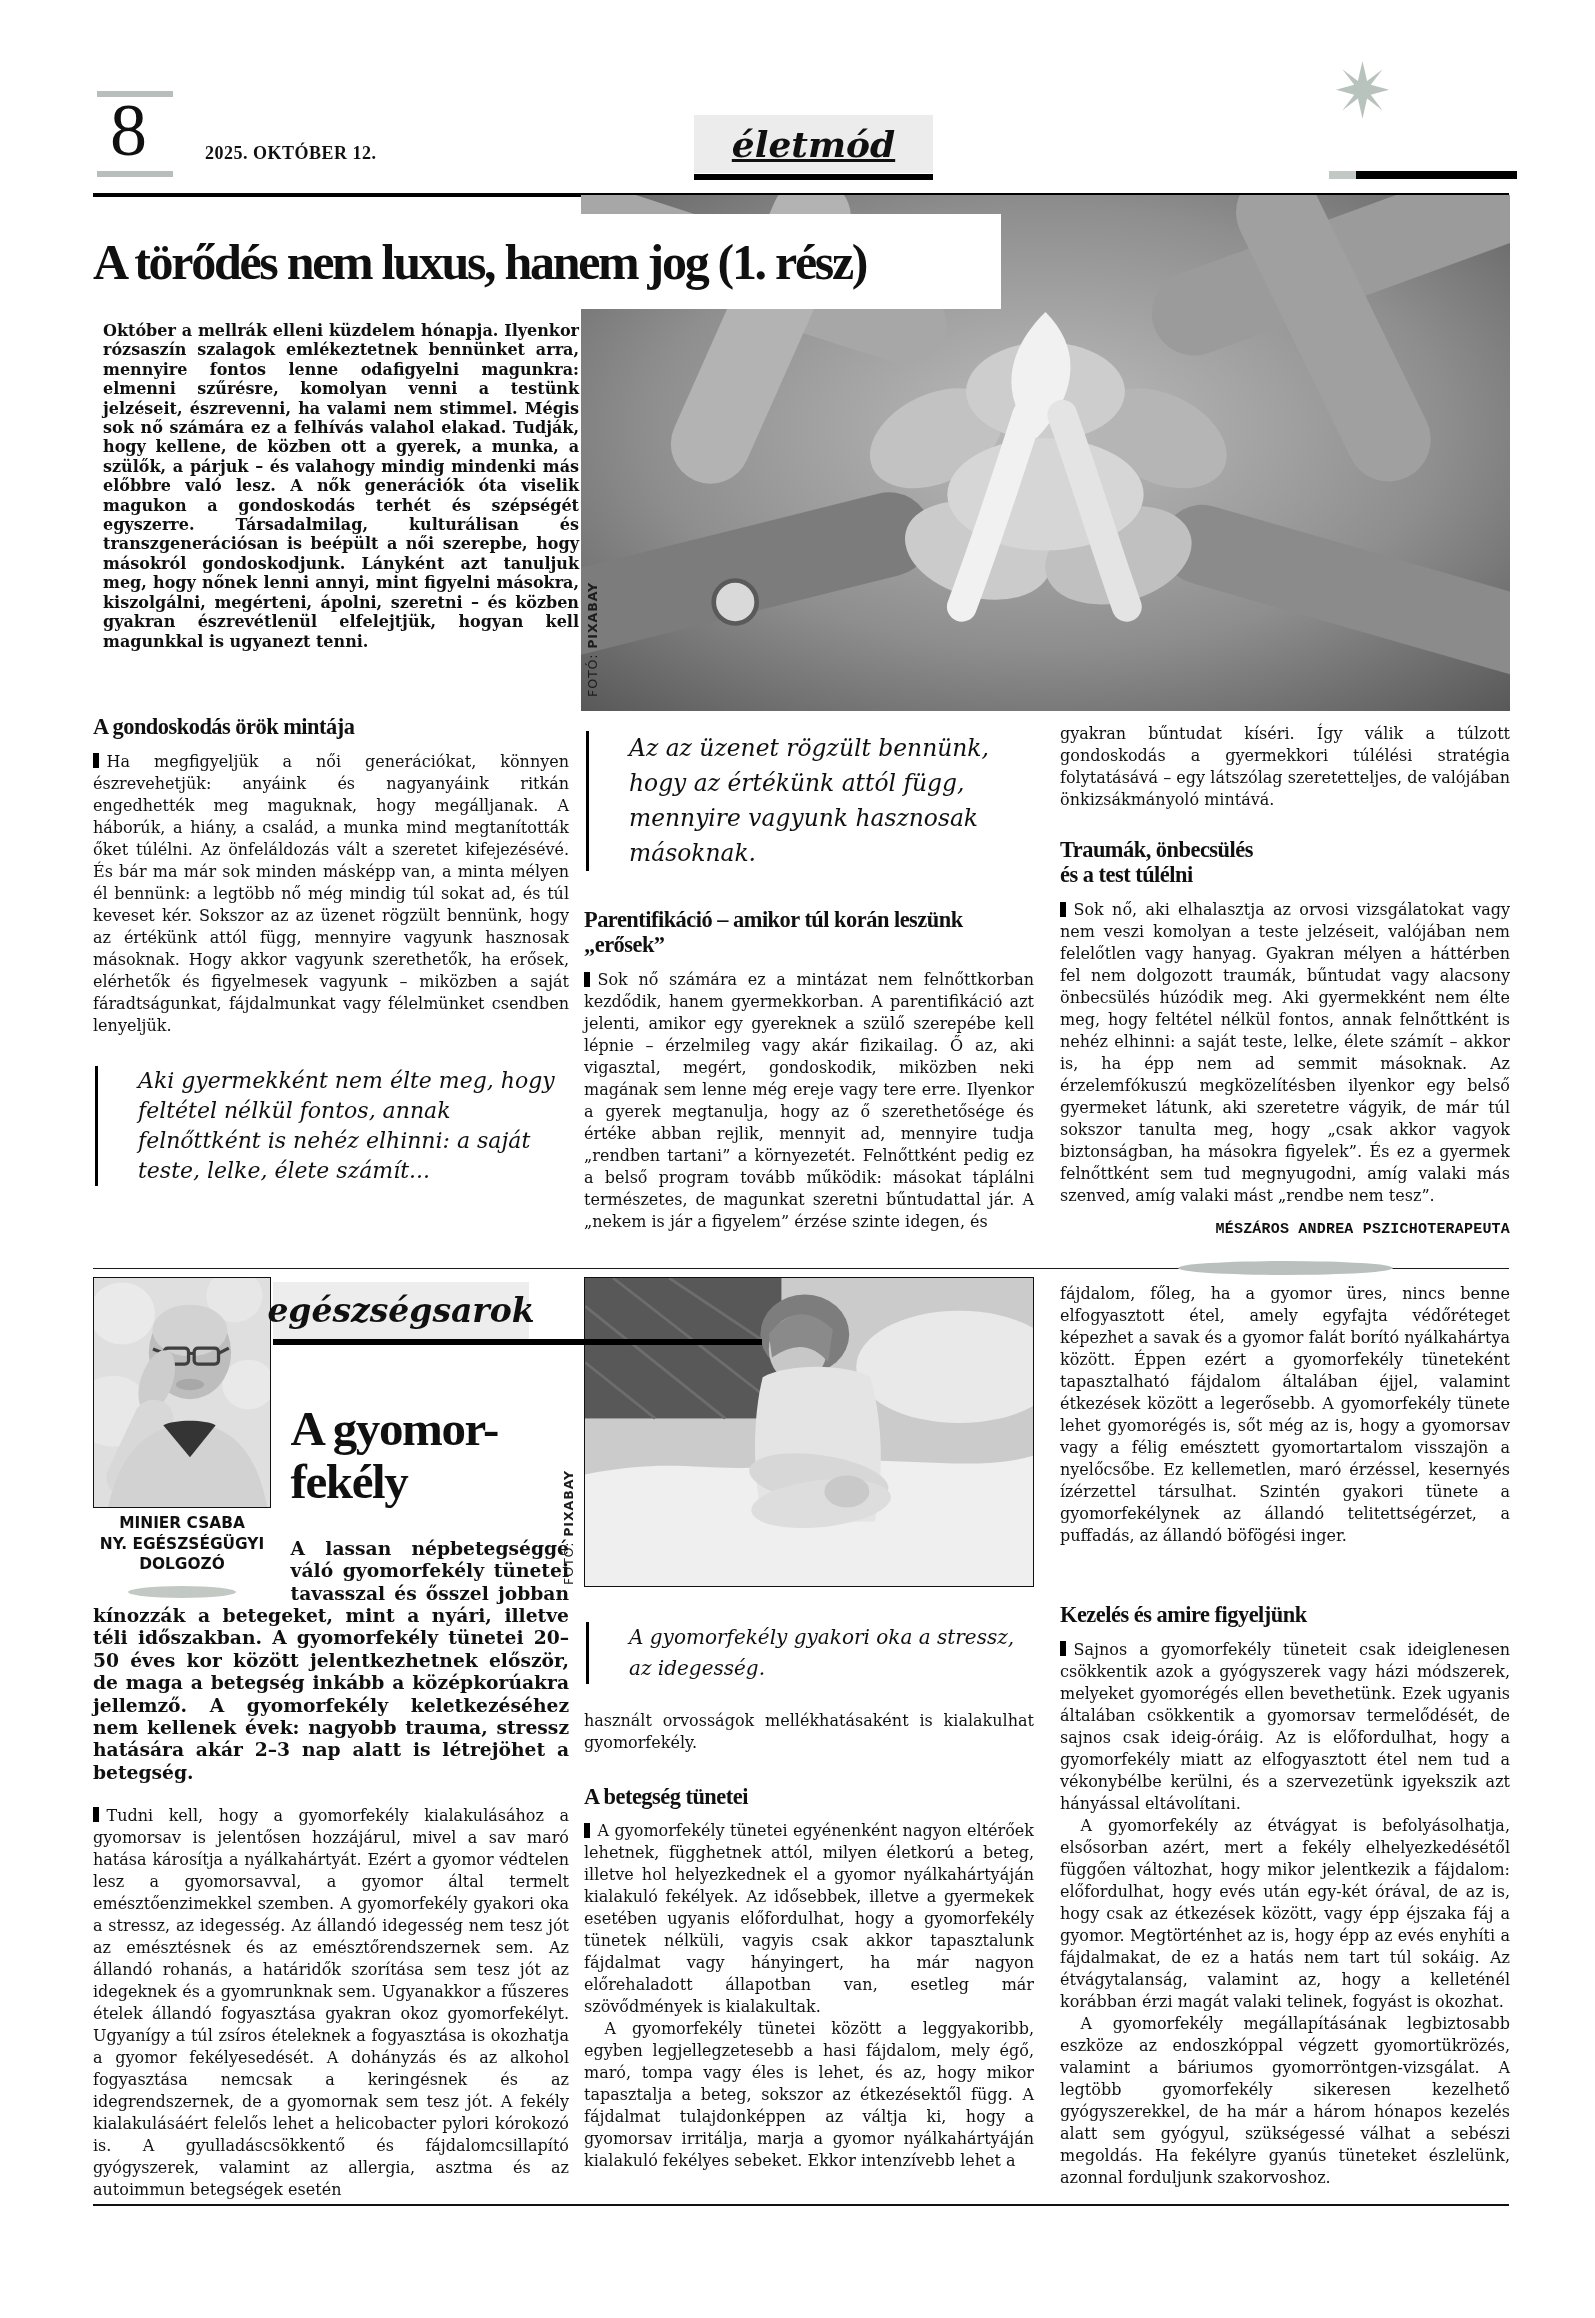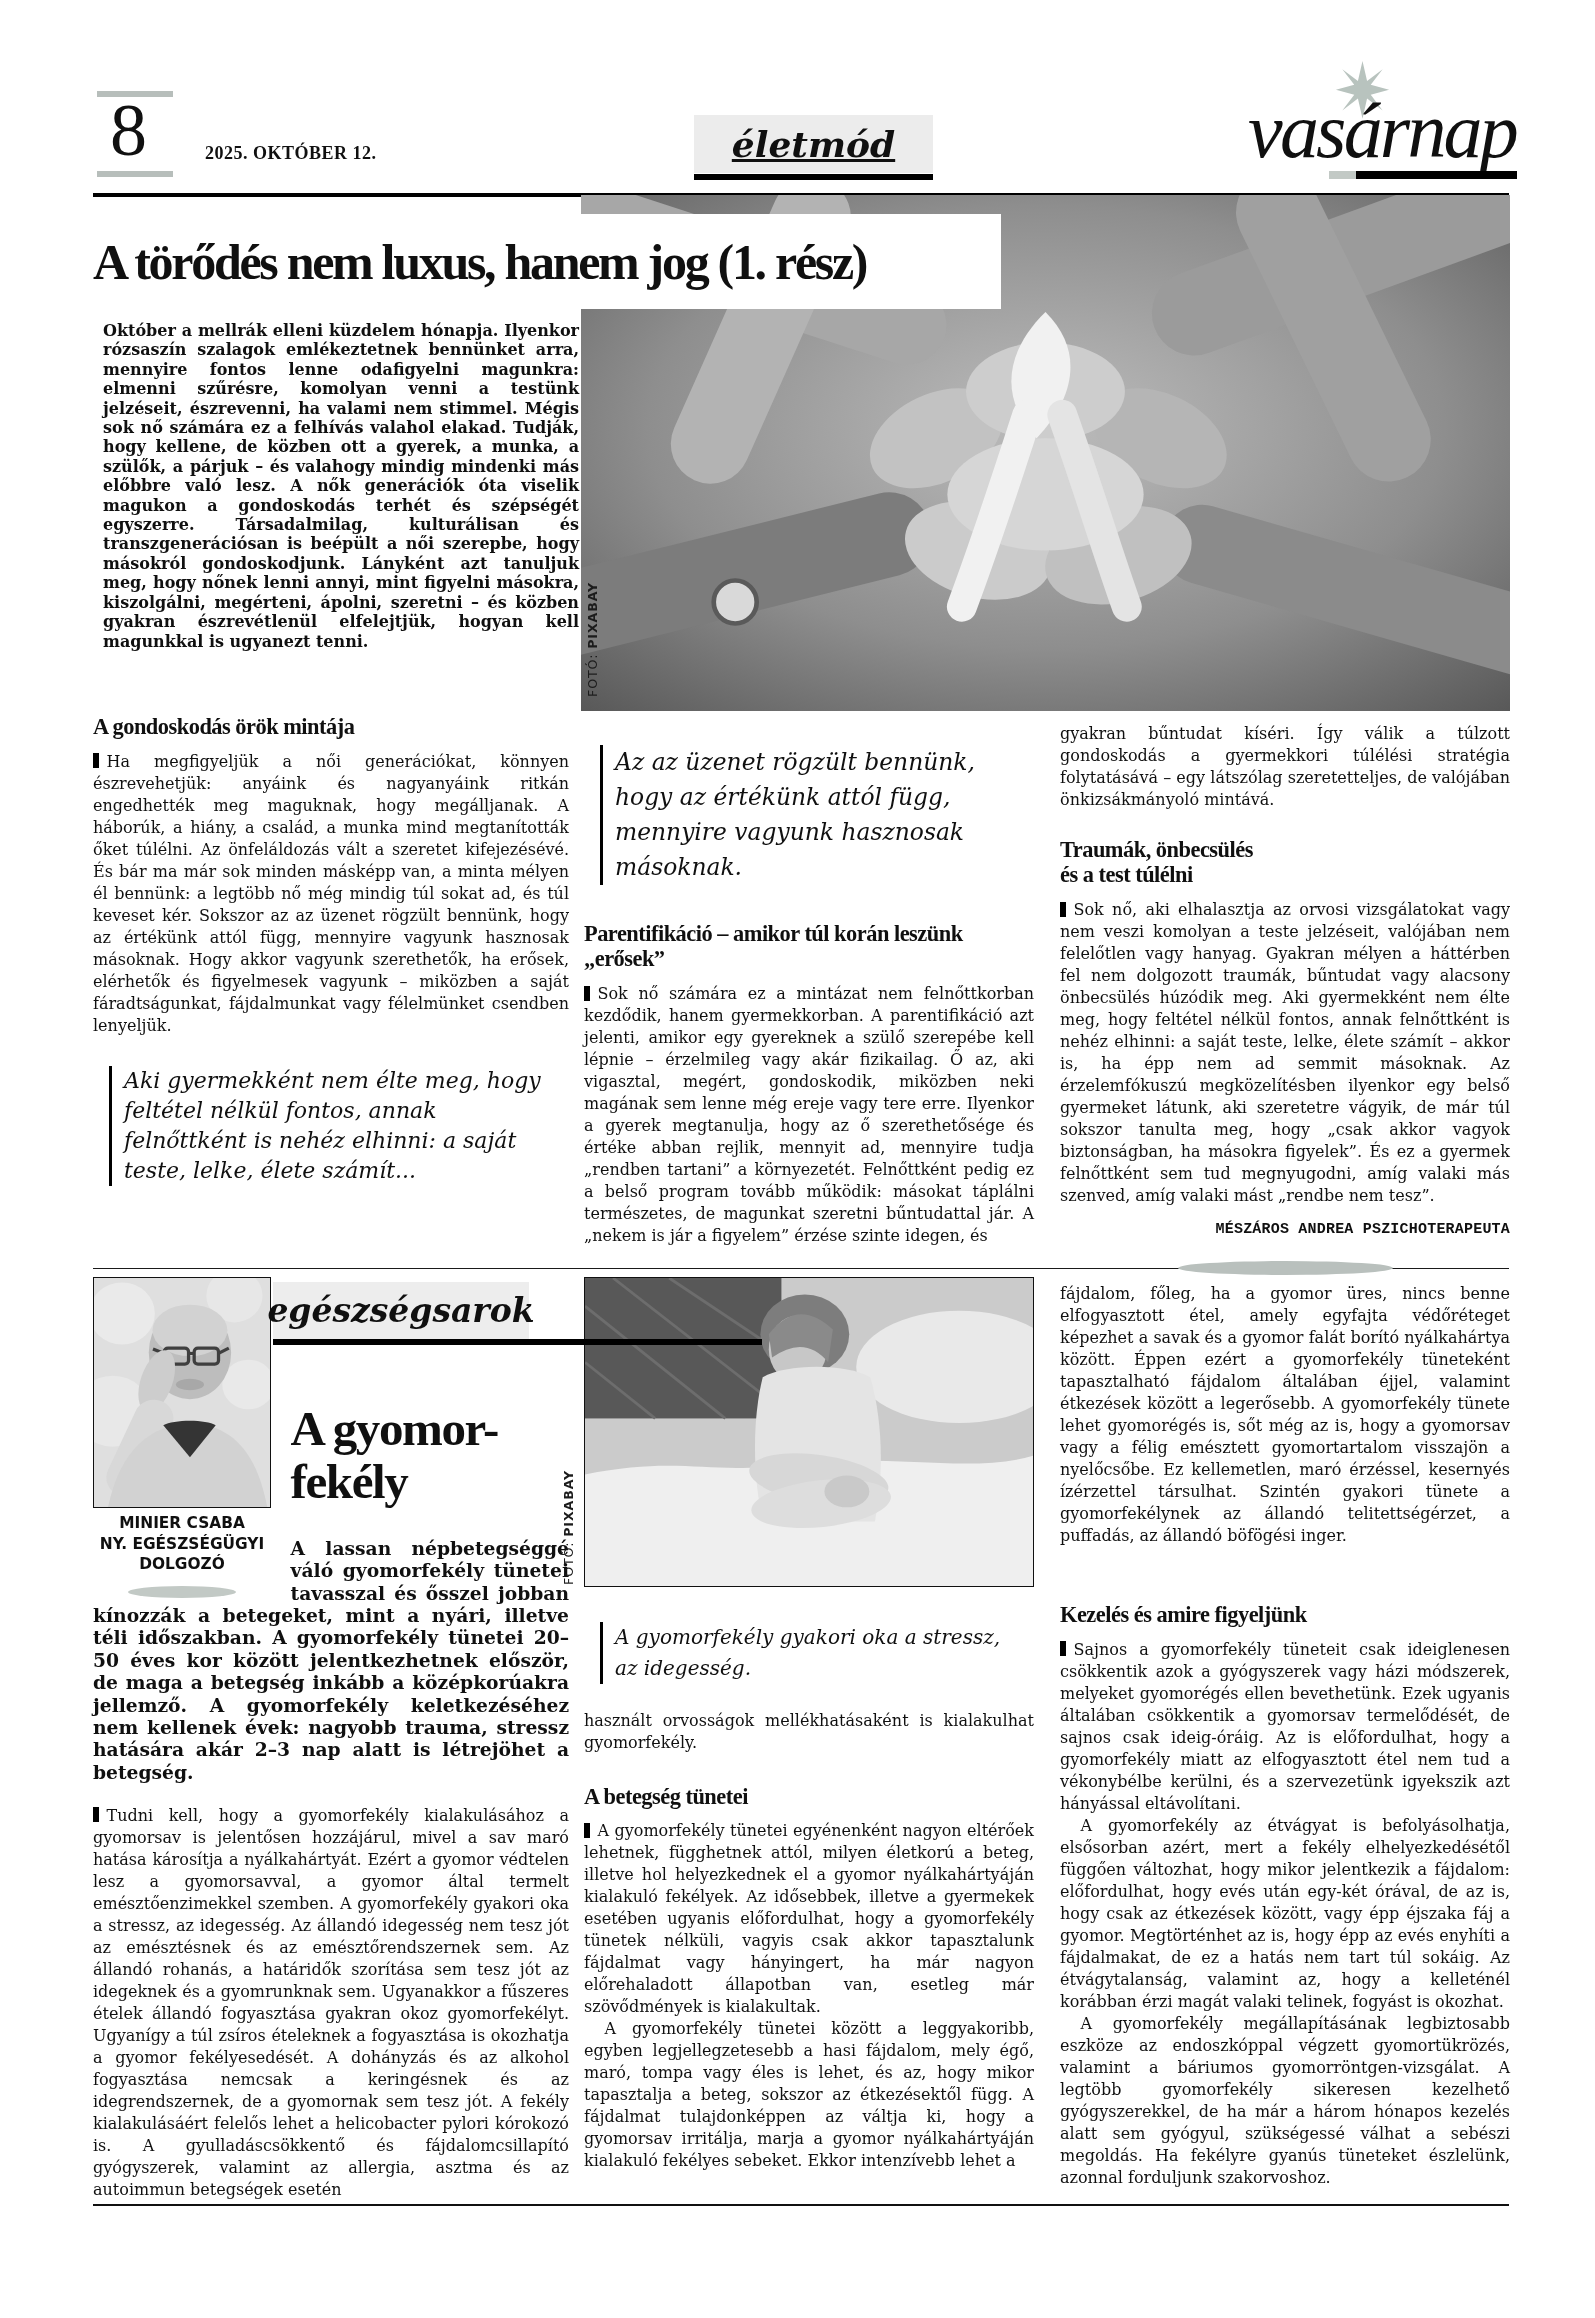--- a/index.html
+++ b/index.html
@@ -49,21 +49,21 @@
   .c2{left:584px;top:729px;width:450px;}
   .c3{left:1060px;top:723px;width:450px;}
 
   h3.sec{margin:0 0 12px 0;font-family:"Liberation Serif",serif;font-weight:700;
         font-size:22.4px;line-height:1.12;letter-spacing:-0.5px;}
   p.body{margin:0;font-size:16px;line-height:22px;text-align:justify;}
   p.body.cont{margin-top:0;}
   p.body.ind{text-indent:20.6px;}
   .pmark{display:inline-block;width:6px;height:15px;background:#000;margin-right:7.5px;
         vertical-align:-1.4px;}
-  blockquote.q{margin:16px;border-left:3.3px solid #000;padding-left:12px;
+  blockquote.q{margin:2px;border-left:3.3px solid #000;padding-left:40px;
         font-style:italic;font-size:22px;line-height:30px;}
   .c1 blockquote.q{margin-top:29px;}
   .c2 blockquote.q{font-size:23.4px;line-height:35px;padding-right:18.7px;}
   .c2 h3.sec{margin-top:36px;}
   .c3 h3.sec{margin-top:26px;}
   .byline{margin-top:14px;text-align:right;font-family:Liberation Mono, monospace;
         font-weight:700;font-size:15px;letter-spacing:0.2px;}
 
   
   .kicker-box{position:absolute;left:273px;top:1282px;width:256px;height:57px;background:#ededed;
@@ -105,21 +105,20 @@
   <div class="date">2025. OKTÓBER 12.</div>
 
   <div class="sectiontag">életmód</div>
   <div class="sectiontag-bar"></div>
 
   <div class="brand-star">
     <svg viewBox="0 0 120 130">
         <polygon fill="#b8c3be" points="60,2 70,46 104,20 78,54 118,65 78,76 104,110 70,84 60,128 50,84 16,110 42,76 2,65 42,54 16,20 50,46"></polygon>
       </svg>
   </div>
-  <div class="brand">vasárnap</div>
   <div class="brand-underline-gray"></div>
   <div class="brand-underline"></div>
 
   <div class="top-rule"></div>
 
   <div class="photo1">
     <svg viewBox="0 0 1988 1103" preserveAspectRatio="none">
       <defs>
         <radialGradient id="pg1" cx="50%" cy="45%" r="78%">
           <stop offset="0%" stop-color="#bcbcbc"></stop>

